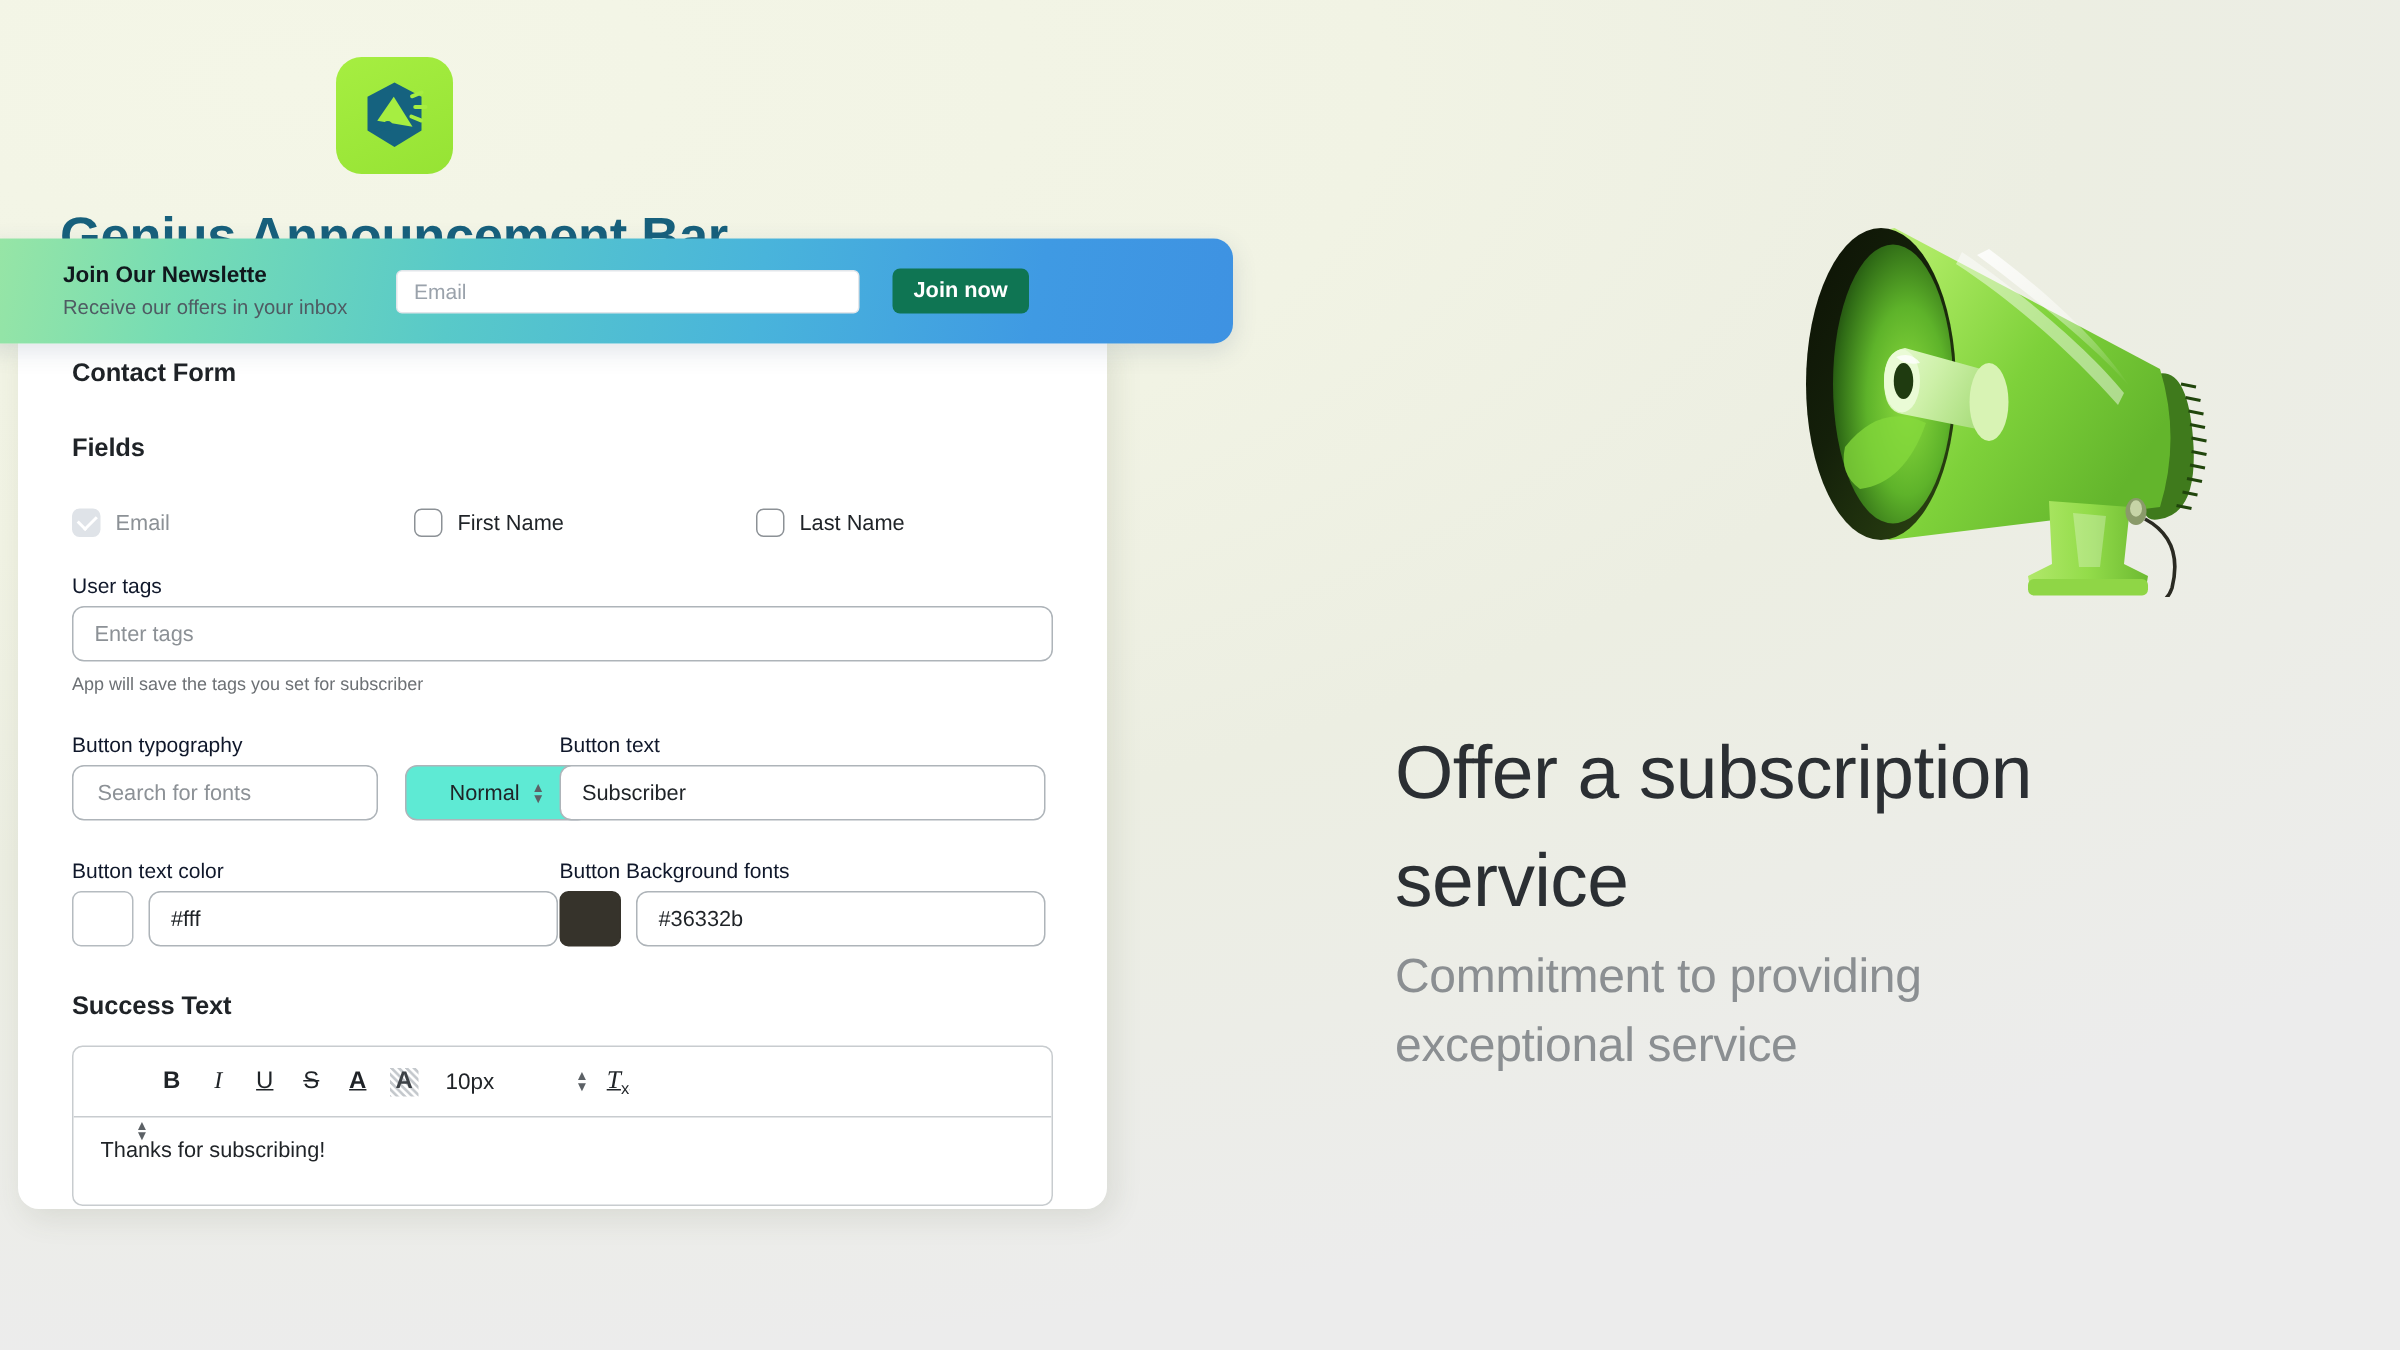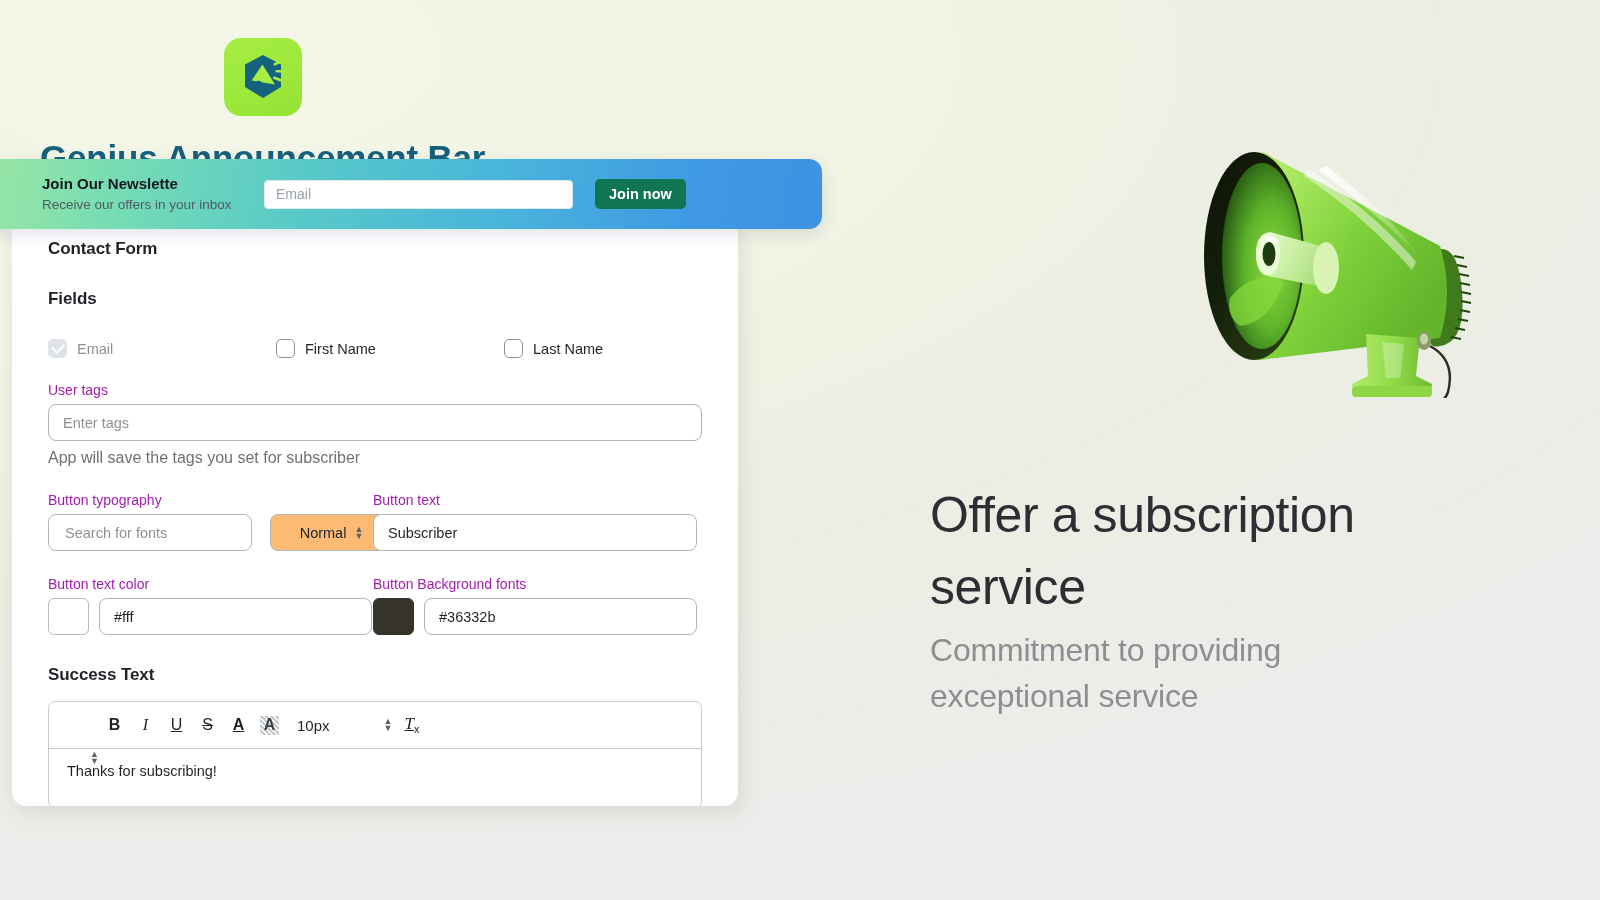--- a/index.html
+++ b/index.html
@@ -171,60 +171,60 @@
     border-left: 2px solid #ffffff;
     border-bottom: 2px solid #ffffff;
     transform: rotate(-45deg);
   }
   .field-label { font-size: 14.5px; color: #1f2327; }
   .field-label.dim { color: #8c9196; }
 
   
   .sub-label {
     font-size: 14px;
-    color: #a21caf;
+    color: #0f172a;
     margin-bottom: 6px;
   }
   .text-input {
     width: 100%;
     height: 37px;
     border: 1px solid #aeb4b9;
     border-radius: 8px;
     background: #ffffff;
     font-size: 14.5px;
     color: #1f2327;
     padding: 0 14px;
     font-family: Liberation Sans, sans-serif;
   }
   .text-input::placeholder { color: #8c9196; }
 
   #user-tags-block { margin-top: 24px; }
   #tags-help {
-    font-size: 16px;
+    font-size: 12px;
     color: #6d7175;
     margin-top: 8px;
   }
 
   
   .grid-row {
     display: flex;
     gap: 1px;
     margin-top: 25px;
   }
   .col { width: 324px; flex: none; }
 
   .typo-pair { display: flex; gap: 18px; }
   #font-search-input { width: 204px; padding-left: 16px; }
 
   .select-box {
     width: 123px;
     height: 37px;
     border: 1px solid #aeb4b9;
     border-radius: 8px;
-    background: #fdba74;
+    background: #5eead4;
     display: flex;
     align-items: center;
     justify-content: center;
     gap: 8px;
     font-size: 14.5px;
     color: #1f2327;
     cursor: pointer;
     flex: none;
   }
   .stepper-glyph {

